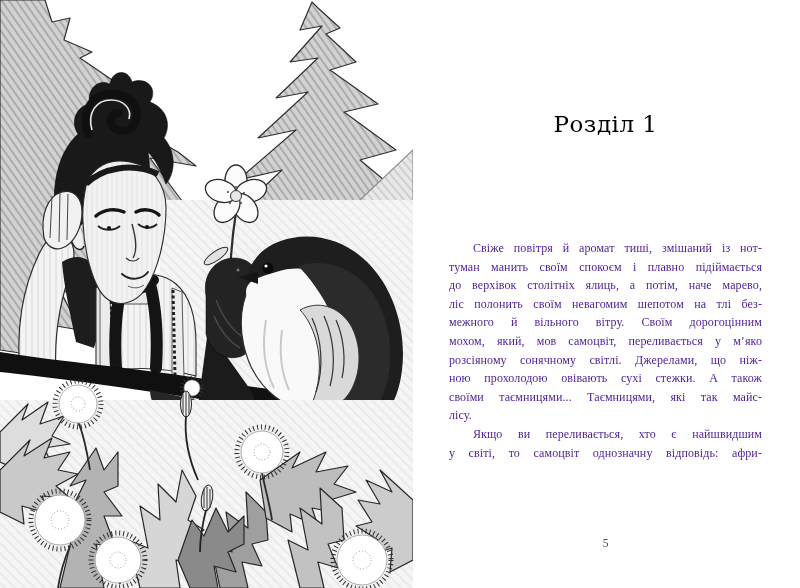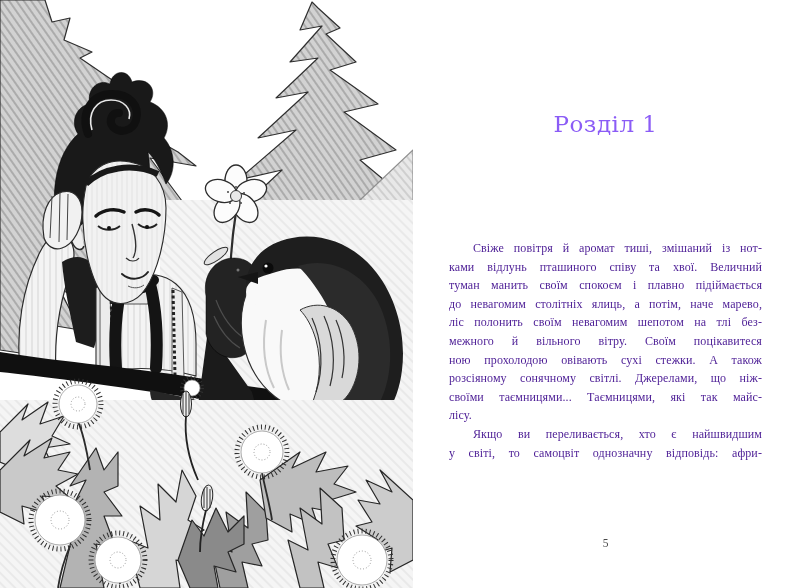--- a/index.html
+++ b/index.html
@@ -3,21 +3,21 @@
 <meta charset="utf-8">
 <style>
   html,body{margin:0;padding:0;background:#ffffff;}
   .book{position:relative;width:800px;height:588px;background:#ffffff;overflow:hidden;
         font-family:"Liberation Serif",serif;}
   .page-left{position:absolute;left:0;top:0;width:413px;height:588px;}
   .page-left svg{display:block;}
   .page-right{position:absolute;left:413px;top:0;width:387px;height:588px;}
   .chapter{position:absolute;left:36px;right:38px;top:109px;margin:0;text-align:center;
            font-weight:normal;font-family:"DejaVu Serif","Liberation Serif",serif;
-           font-size:23px;line-height:30px;color:#8b5cf6;letter-spacing:.5px;}
+           font-size:23px;line-height:30px;color:#000000;letter-spacing:.5px;}
   .body-text{position:absolute;left:36px;right:38px;top:221px;
              font-family:"Liberation Serif",serif;font-size:12px;color:#4c1d95;margin-top:18px;}
   .line{height:18.6px;line-height:18.6px;white-space:nowrap;
         text-align:justify;text-align-last:justify;letter-spacing:.1px;}
   .line.indent{text-indent:24px;}
   .line.endpara{text-align-last:left;}
   .page-number{position:absolute;left:36px;right:38px;top:537px;text-align:center;
                font-size:11.5px;color:#4a4a4a;}
 </style>
 </head>
@@ -204,27 +204,27 @@
         </g>
       </g>
     </svg>
   </div>
 
   <div class="page-right">
     <h1 class="chapter">Розділ 1</h1>
 
     <div class="body-text">
       <div class="line indent">Свіже повітря й аромат тиші, змішаний із нот-</div>
-      <div class="line">ками відлунь пташиного співу та хвої. Величний</div>
       <div class="line">туман манить своїм спокоєм і плавно підіймається</div>
-      <div class="line">до невагомим столітніх ялиць, а потім, наче марево,</div>
+      <div class="line">до верхівок столітніх ялиць, а потім, наче марево,</div>
       <div class="line">ліс полонить своїм невагомим шепотом на тлі без-</div>
-      <div class="line">межного й вільного вітру. Своїм поцікавитеся</div>
+      <div class="line">межного й вільного вітру. Своїм дорогоцінним</div>
+      <div class="line">мохом, який, мов самоцвіт, переливається у м’яко</div>
+      <div class="line">розсіяному сонячному світлі. Джерелами, що ніж-</div>
       <div class="line">ною прохолодою овівають сухі стежки. А також</div>
-      <div class="line">розсіяному сонячному світлі. Джерелами, що ніж-</div>
       <div class="line">своїми таємницями... Таємницями, які так майс-</div>
       <div class="line endpara">лісу.</div>
       <div class="line indent">Якщо ви переливається, хто є найшвидшим</div>
       <div class="line">у світі, то самоцвіт однозначну відповідь: афри-</div>
     </div>
 
     <div class="page-number">5</div>
   </div>
 </div>
 

